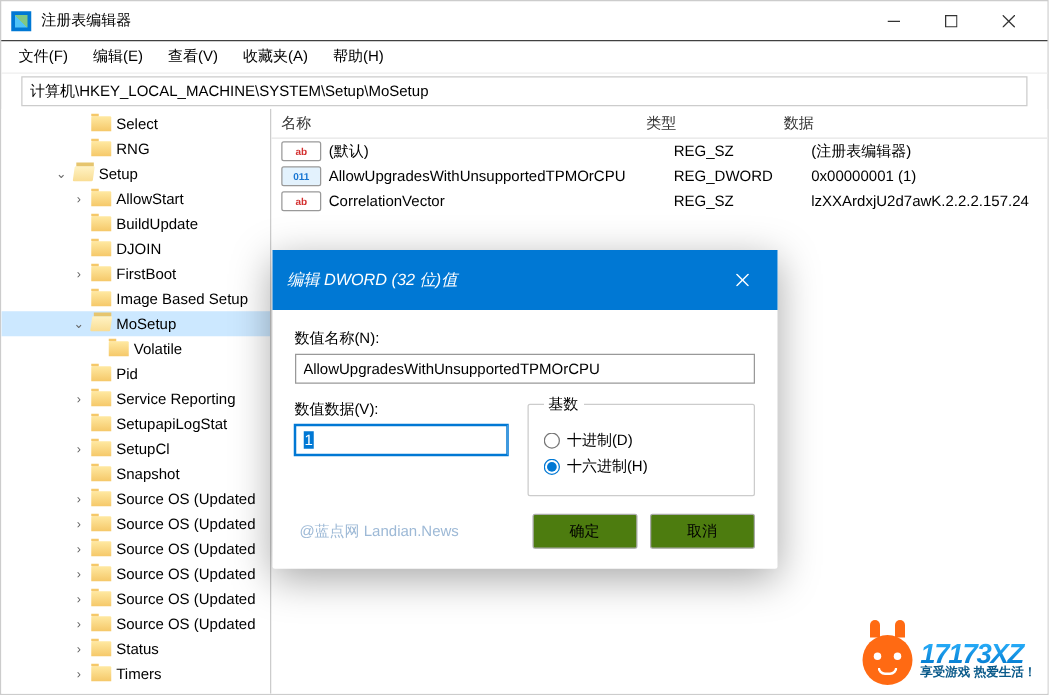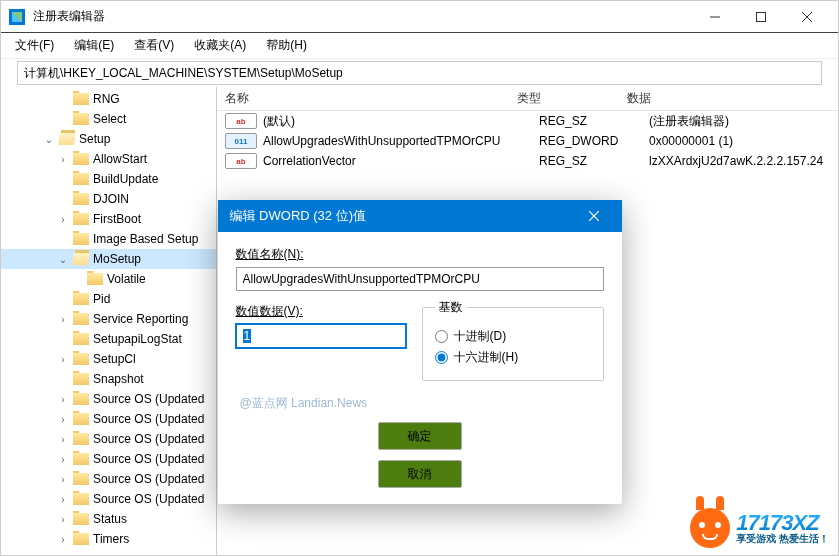--- a/index.html
+++ b/index.html
@@ -42,33 +42,33 @@
 .list-row { display: flex; height: 20px; align-items: center; }
 .val-icon { width: 32px; height: 16px; margin: 0 6px 0 8px; flex-shrink: 0; border: 1px solid #999; border-radius: 2px; display: flex; align-items: center; justify-content: center; font-size: 8px; font-weight: bold; }
 .val-icon.sz { color: #d32f2f; }
 .val-icon.dw { color: #1976d2; background: #e3f2fd; }
 .cell-name { width: 276px; }
 .cell-type { width: 110px; }
 .cell-data { flex: 1; white-space: nowrap; overflow: hidden; }
 
 .modal-overlay { position: absolute; inset: 0; display: flex; align-items: flex-start; justify-content: center; padding-top: 200px; }
 .modal { width: 404px; background: #fff; box-shadow: 0 8px 32px rgba(0,0,0,.35); border-radius: 2px; }
-.modal-title { background: #0078d4; color: #fff; height: 32px; display: flex; align-items: center; padding: 0 12px; font-size: 13px; }
+.modal-title { background: #0078d4; color: #fff; height: 48px; display: flex; align-items: center; padding: 0 12px; font-size: 13px; font-style: italic; }
 .modal-close { margin-left: auto; width: 32px; height: 32px; display: flex; align-items: center; justify-content: center; color: #fff; }
 .modal-body { padding: 14px 18px; font-size: 12px; }
-.field-label { margin-bottom: 4px; color: #000; text-decoration: underline; }
+.field-label { margin-bottom: 4px; color: #000; }
 .text-input { width: 100%; border: 1px solid #999; padding: 4px 6px; font-size: 12px; background: #fff; }
 .text-input.focused { border: 1px solid #0078d4; box-shadow: 0 0 0 1px #0078d4; }
 .row2 { display: flex; gap: 16px; margin-top: 12px; }
 .col-left { width: 170px; }
 .fieldset { border: 1px solid #ccc; border-radius: 2px; padding: 8px 12px 10px; margin-top: -4px; flex: 1; }
 .fieldset-legend { font-size: 12px; color: #000; padding: 0 4px; }
 .radio-row { display: flex; align-items: center; margin: 4px 0; }
 .radio-row input { margin-right: 6px; accent-color: #0078d4; }
-.modal-footer { display: flex; justify-content: flex-end; align-items: center; gap: 10px; padding: 0 18px 16px; flex-direction: column; }
+.modal-footer { display: flex; justify-content: flex-end; align-items: center; gap: 10px; padding: 0 18px 16px; }
 .watermark { color: #9db9d6; font-size: 12px; margin-right: auto; margin-left: 4px; }
 .btn { width: 84px; height: 28px; border: 1px solid #aaa; background: #4d7c0f; font-size: 12px; border-radius: 2px; }
 
 .logo-overlay { position: absolute; right: 10px; bottom: 8px; display: flex; align-items: center; gap: 6px; }
 .logo-face { width: 40px; height: 40px; border-radius: 50%; background: #ff6a13; position: relative; display:flex; align-items:center; justify-content:center; }
 .logo-face::before, .logo-face::after { content:""; position:absolute; top:-12px; width:8px; height:14px; background:#ff6a13; border-radius: 4px 4px 0 0; }
 .logo-face::before { left:6px; }
 .logo-face::after { right:6px; }
 .logo-eyes { position:absolute; top:14px; left:9px; width:22px; height:8px; display:flex; justify-content:space-between; }
 .logo-eyes span { width:6px; height:6px; background:#fff; border-radius:50%; }
@@ -117,26 +117,26 @@
 
   <div class="addressbar">
     <span>计算机\HKEY_LOCAL_MACHINE\SYSTEM\Setup\MoSetup</span>
   </div>
 
   <div class="content">
     <div class="tree-pane" id="tree">
         <div class="tree-node" style="padding-left: 56px;">
           <span class="tw"></span>
           <span class="folder-icon folder-closed"></span>
+          <span class="tree-label">Select</span>
+        </div>
+        <div class="tree-node" style="padding-left: 56px;">
+          <span class="tw"></span>
+          <span class="folder-icon folder-closed"></span>
           <span class="tree-label">RNG</span>
-        </div>
-        <div class="tree-node" style="padding-left: 56px;">
-          <span class="tw"></span>
-          <span class="folder-icon folder-closed"></span>
-          <span class="tree-label">Select</span>
         </div>
         <div class="tree-node" style="padding-left: 42px;">
           <span class="tw">⌄</span>
           <span class="folder-icon folder-open"></span>
           <span class="tree-label">Setup</span>
         </div>
         <div class="tree-node" style="padding-left: 56px;">
           <span class="tw">›</span>
           <span class="folder-icon folder-closed"></span>
           <span class="tree-label">AllowStart</span>

